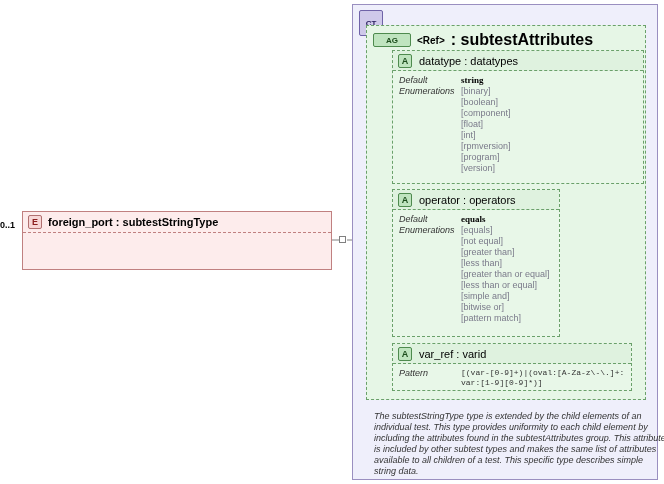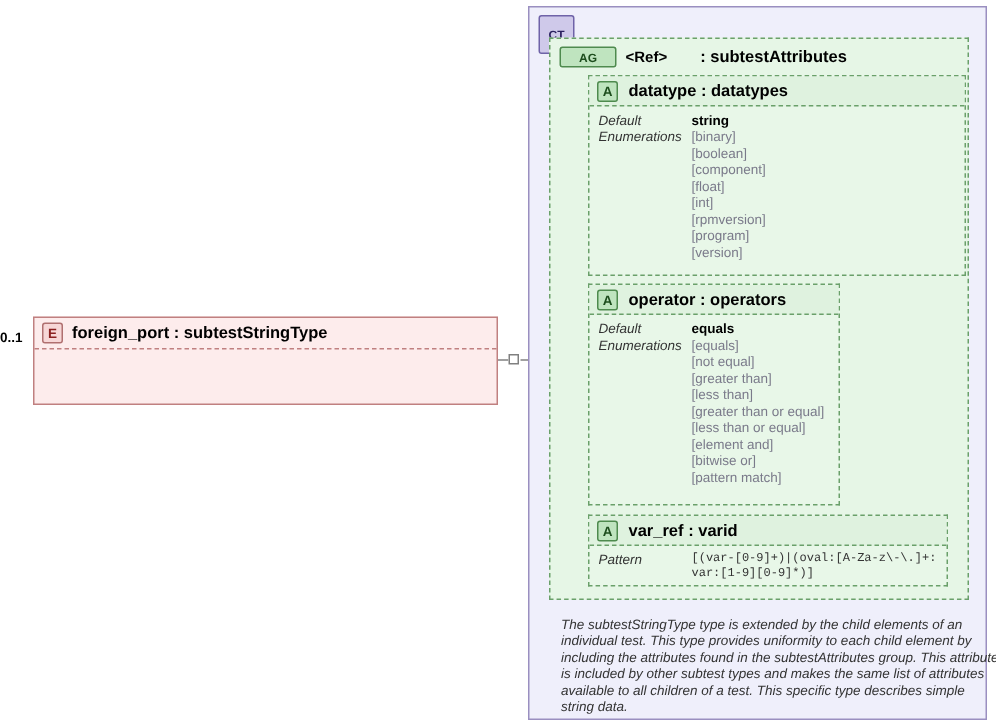--- a/index.html
+++ b/index.html
@@ -165,24 +165,24 @@
     border-radius: 2px;
     margin-right: 6px;
     box-sizing: border-box;
   }
   .ag-ref {
     font-size: 10px;
     font-weight: bold;
     color: #000;
   }
   .ag-name {
-    font-size: 11px;
-    font-weight: bold;
-    color: #000;
-    margin-left: 22px;
+    font-size: 16px;
+    font-weight: bold;
+    color: #000;
+    margin-left: 6px;
   }
 
   
   .attr-box {
     position: absolute;
     border: 1px dashed #6aa06a;
     background: #e8f7e8;
     box-sizing: border-box;
   }
   .attr-head {
@@ -204,21 +204,21 @@
     font-weight: bold;
     display: flex;
     align-items: center;
     justify-content: center;
     border-radius: 2px;
     margin-right: 7px;
     box-sizing: border-box;
   }
   .attr-title {
     font-size: 11px;
-    font-weight: bold;
+    font-weight: normal;
   }
   .attr-body {
     display: flex;
     padding: 4px 4px 3px 6px;
   }
   .facet-labels {
     width: 62px;
     flex: 0 0 62px;
     font-style: italic;
     font-size: 9px;
@@ -226,20 +226,21 @@
     color: #333;
   }
   .facet-values {
     font-size: 9px;
     line-height: 11px;
     color: #7a7a8a;
   }
   .facet-values .first {
     color: #000;
     font-weight: bold;
+    font-family: Liberation Serif, serif;
   }
   .pattern-row {
     display: flex;
     padding: 4px 4px 4px 6px;
     align-items: flex-start;
   }
   .pattern-val {
     font-family: "Liberation Mono", monospace;
     font-size: 8px;
     color: #333;
@@ -336,21 +337,21 @@
         <div>Enumerations</div>
       </div>
       <div class="facet-values">
         <div class="first">equals</div>
         <div>[equals]</div>
         <div>[not equal]</div>
         <div>[greater than]</div>
         <div>[less than]</div>
         <div>[greater than or equal]</div>
         <div>[less than or equal]</div>
-        <div>[element and]</div>
+        <div>[simple and]</div>
         <div>[bitwise or]</div>
         <div>[pattern match]</div>
       </div>
     </div>
   </div>
 
   <div class="attr-box" style="left:392px; top:343px; width:240px; height:48px;">
     <div class="attr-head">
       <div class="a-badge">A</div>
       <div class="attr-title">var_ref  : varid</div>

